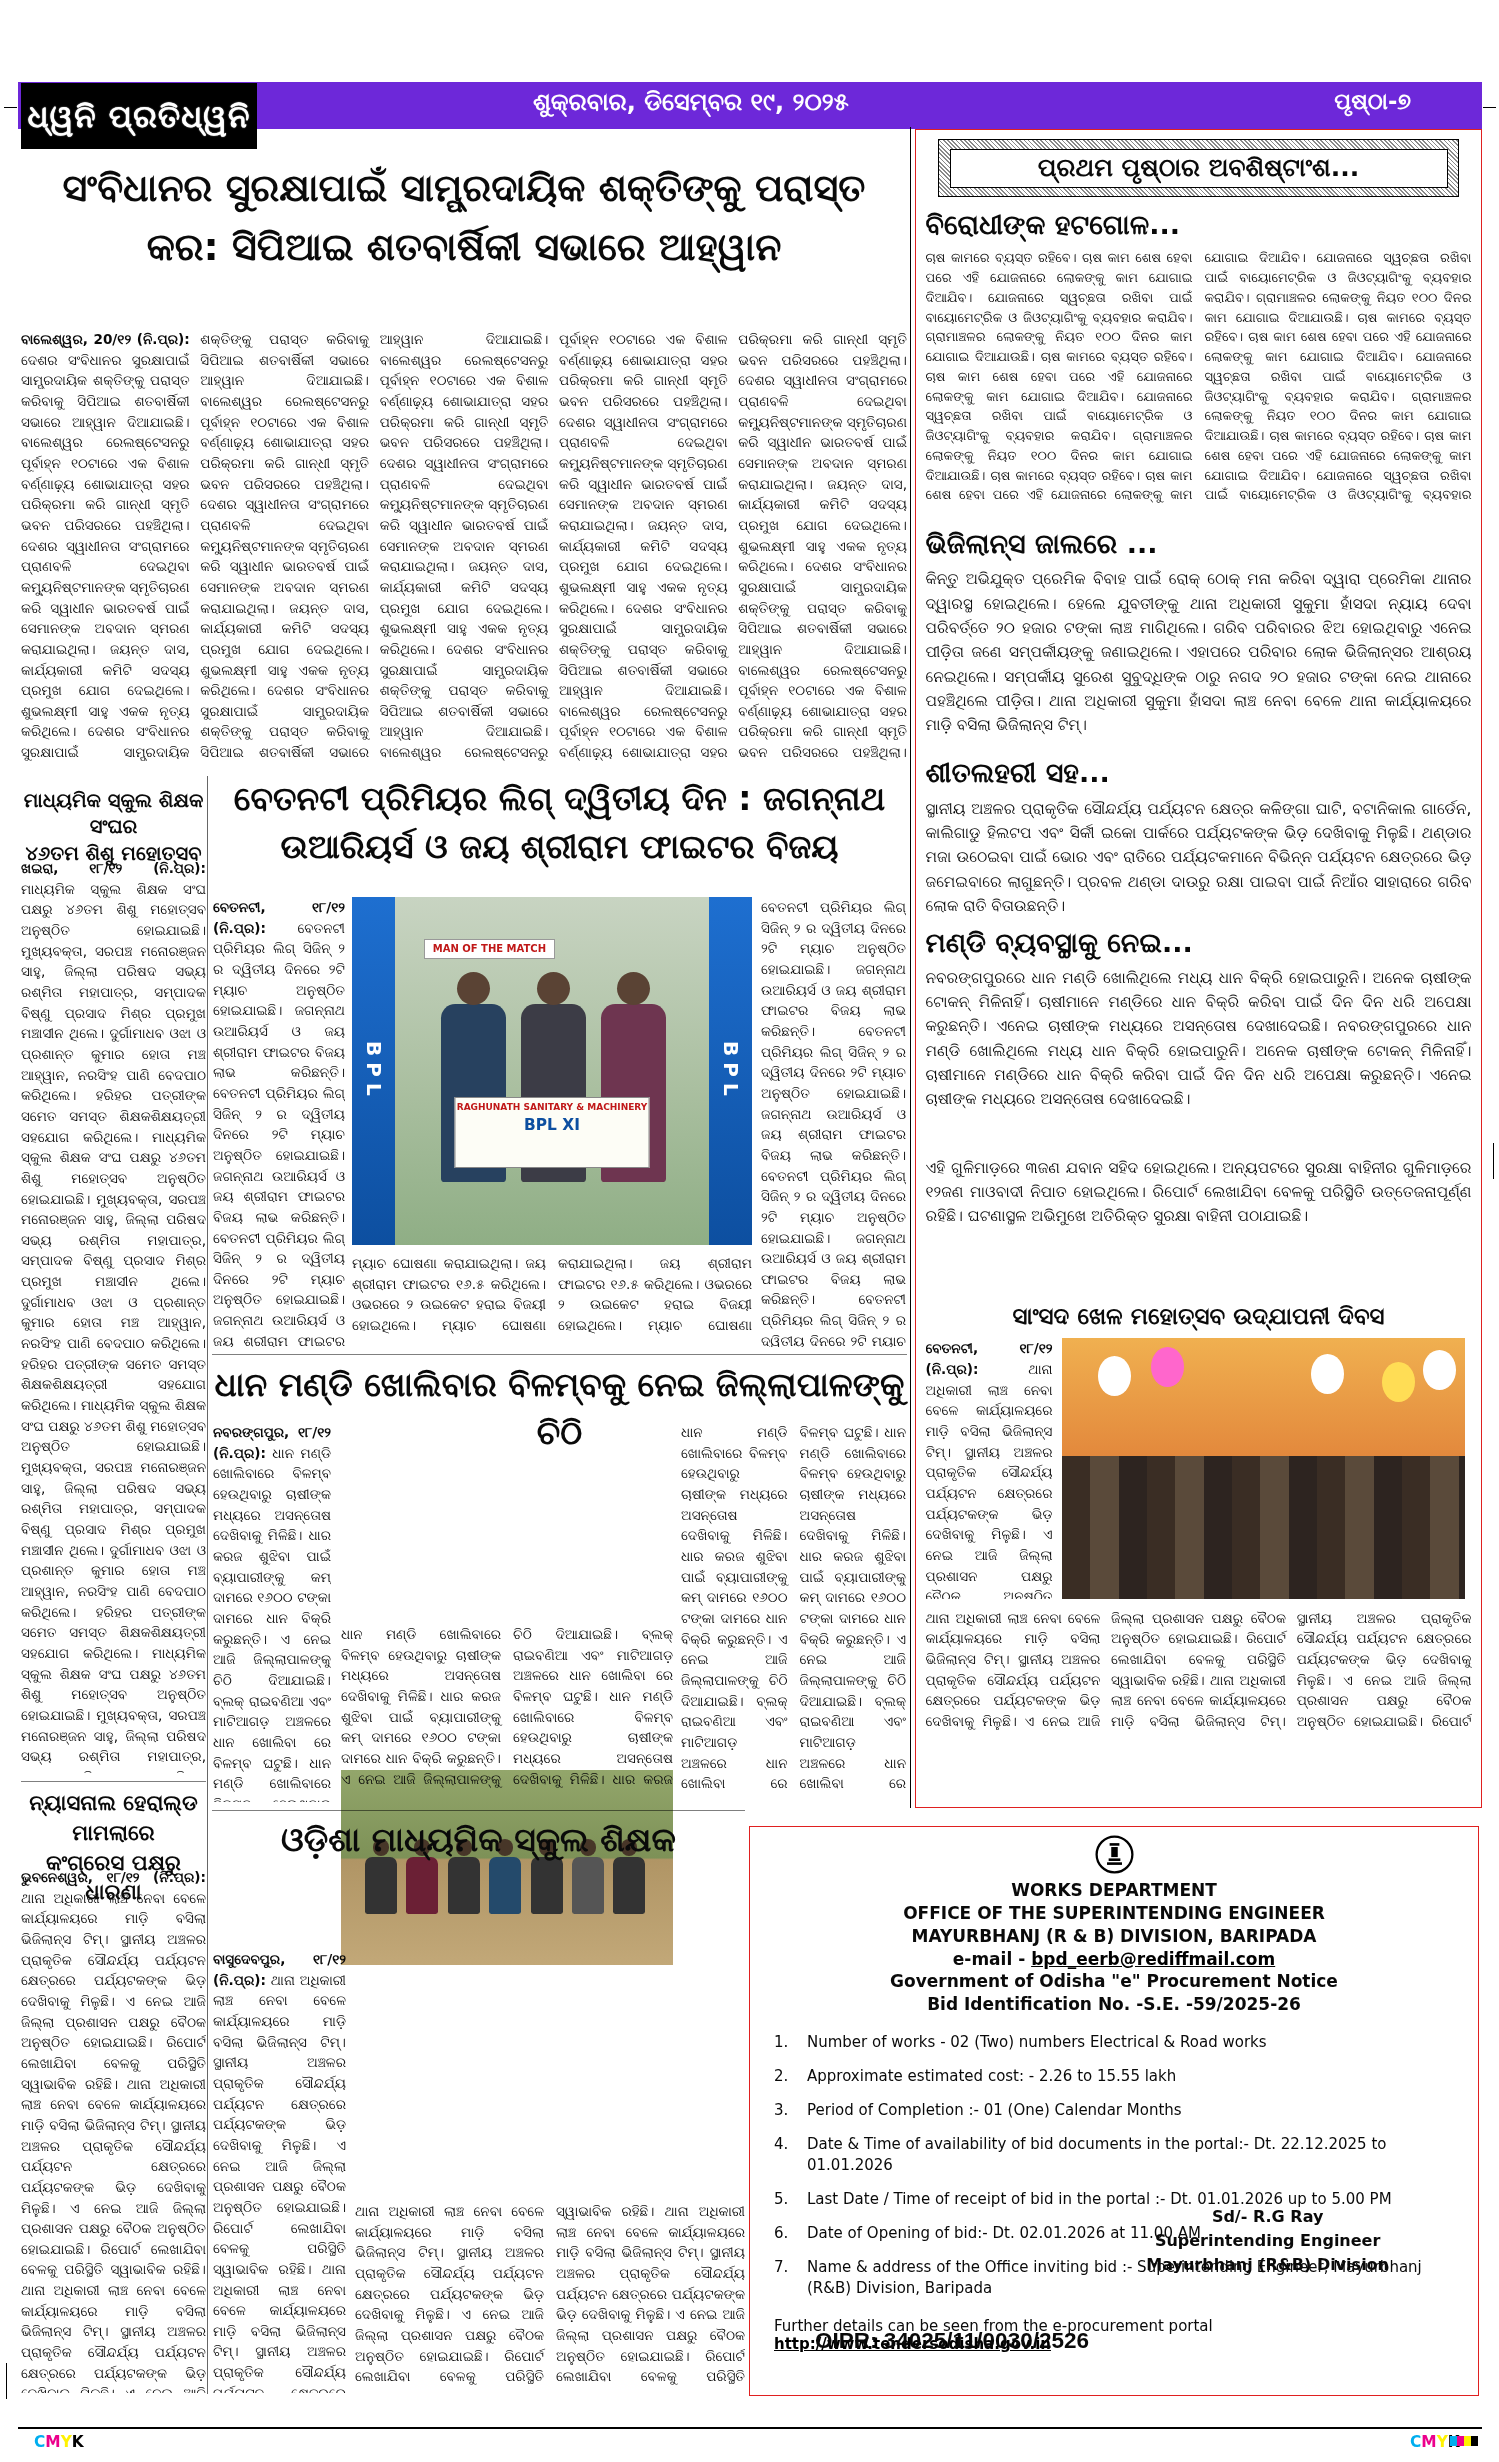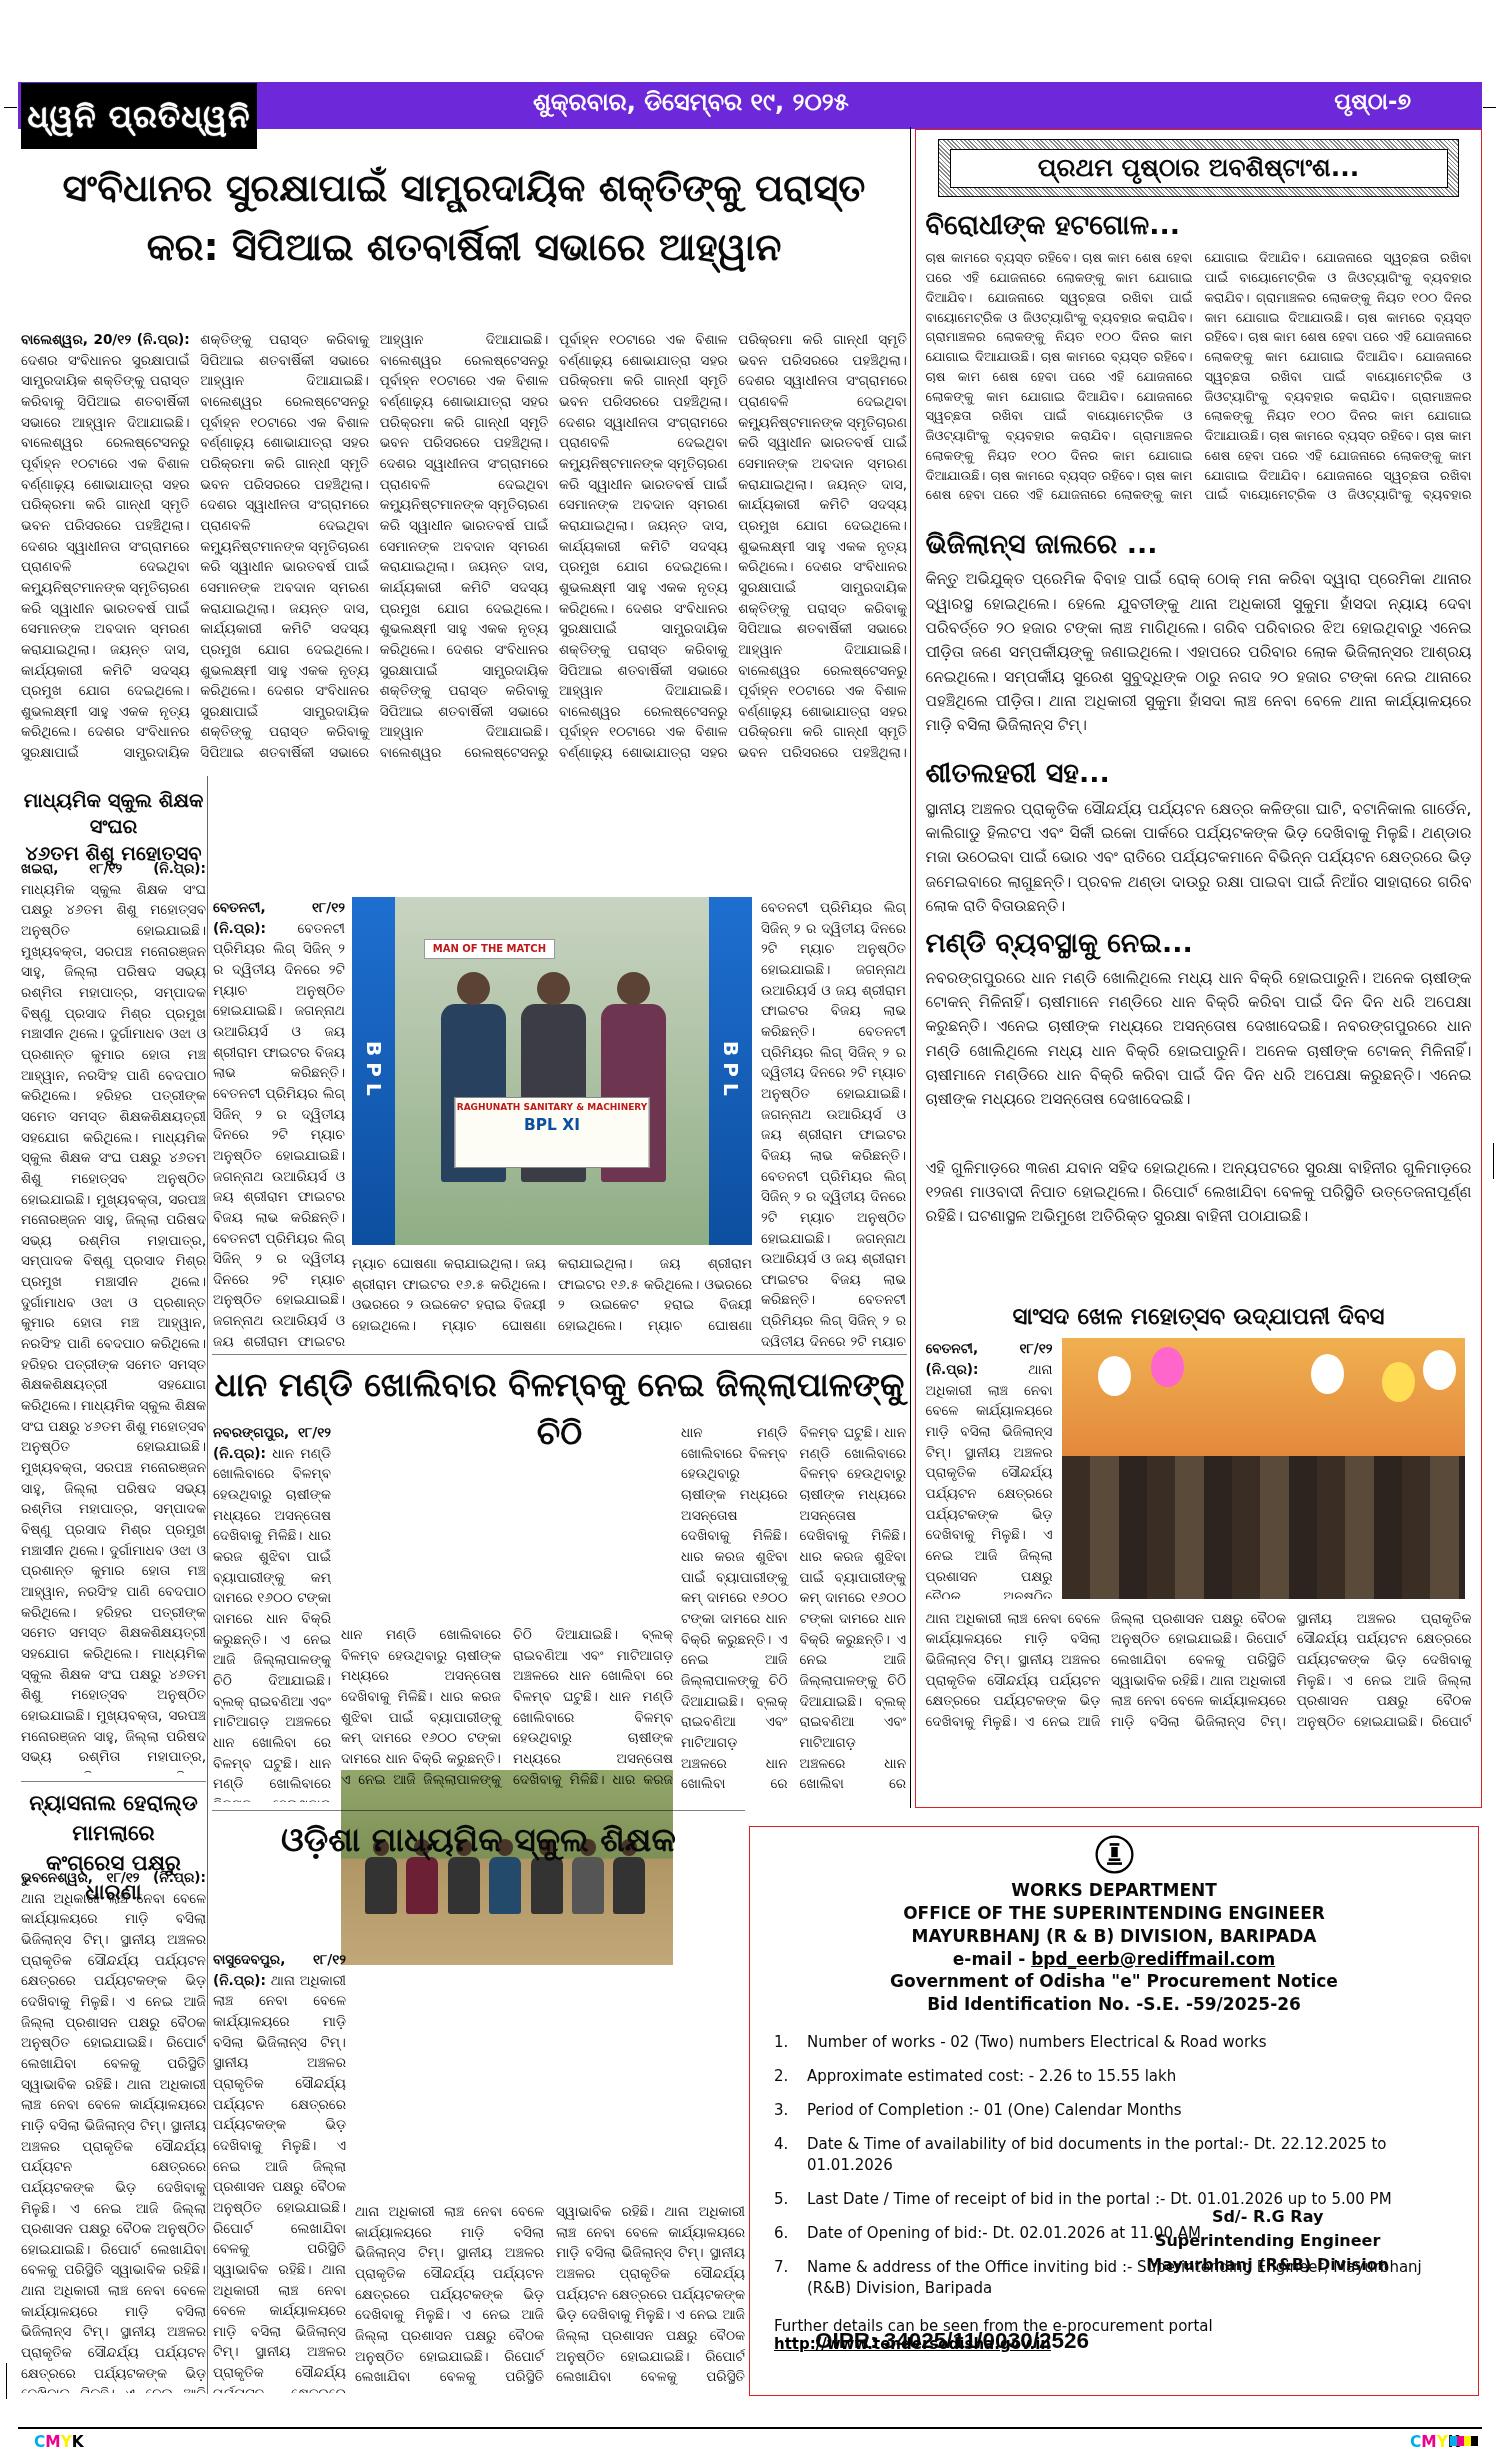--- a/index.html
+++ b/index.html
@@ -154,20 +154,24 @@
   <div class="hrule" style="left:21px;top:1781px;width:185px;opacity:.5;"></div>
   <div class="abs ctr" style="left:21px;top:1788px;width:185px;">
     <div class="h-m">ନ୍ୟାସନାଲ ହେରାଲ୍ଡ ମାମଲାରେ</div>
     <div class="h-m">କଂଗ୍ରେସ ପକ୍ଷରୁ ଧାରଣା</div>
   </div>
   <div class="abs just ovh bodytext" style="left:21px;top:1867px;width:185px;height:526px;">
     <span class="dl">ଭୁବନେଶ୍ୱର, ୧୮/୧୨ (ନି.ପ୍ର):</span>
     <span>ଥାନା ଅଧିକାରୀ ଲାଞ୍ଚ ନେବା ବେଳେ କାର୍ଯ୍ୟାଳୟରେ ମାଡ଼ି ବସିଲା ଭିଜିଲାନ୍ସ ଟିମ୍। ସ୍ଥାନୀୟ ଅଞ୍ଚଳର ପ୍ରାକୃତିକ ସୌନ୍ଦର୍ଯ୍ୟ ପର୍ଯ୍ୟଟନ କ୍ଷେତ୍ରରେ ପର୍ଯ୍ୟଟକଙ୍କ ଭିଡ଼ ଦେଖିବାକୁ ମିଳୁଛି। ଏ ନେଇ ଆଜି ଜିଲ୍ଲା ପ୍ରଶାସନ ପକ୍ଷରୁ ବୈଠକ ଅନୁଷ୍ଠିତ ହୋଇଯାଇଛି। ରିପୋର୍ଟ ଲେଖାଯିବା ବେଳକୁ ପରିସ୍ଥିତି ସ୍ୱାଭାବିକ ରହିଛି। ଥାନା ଅଧିକାରୀ ଲାଞ୍ଚ ନେବା ବେଳେ କାର୍ଯ୍ୟାଳୟରେ ମାଡ଼ି ବସିଲା ଭିଜିଲାନ୍ସ ଟିମ୍। ସ୍ଥାନୀୟ ଅଞ୍ଚଳର ପ୍ରାକୃତିକ ସୌନ୍ଦର୍ଯ୍ୟ ପର୍ଯ୍ୟଟନ କ୍ଷେତ୍ରରେ ପର୍ଯ୍ୟଟକଙ୍କ ଭିଡ଼ ଦେଖିବାକୁ ମିଳୁଛି। ଏ ନେଇ ଆଜି ଜିଲ୍ଲା ପ୍ରଶାସନ ପକ୍ଷରୁ ବୈଠକ ଅନୁଷ୍ଠିତ ହୋଇଯାଇଛି। ରିପୋର୍ଟ ଲେଖାଯିବା ବେଳକୁ ପରିସ୍ଥିତି ସ୍ୱାଭାବିକ ରହିଛି। ଥାନା ଅଧିକାରୀ ଲାଞ୍ଚ ନେବା ବେଳେ କାର୍ଯ୍ୟାଳୟରେ ମାଡ଼ି ବସିଲା ଭିଜିଲାନ୍ସ ଟିମ୍। ସ୍ଥାନୀୟ ଅଞ୍ଚଳର ପ୍ରାକୃତିକ ସୌନ୍ଦର୍ଯ୍ୟ ପର୍ଯ୍ୟଟନ କ୍ଷେତ୍ରରେ ପର୍ଯ୍ୟଟକଙ୍କ ଭିଡ଼ ଦେଖିବାକୁ ମିଳୁଛି। ଏ ନେଇ ଆଜି ଜିଲ୍ଲା ପ୍ରଶାସନ ପକ୍ଷରୁ ବୈଠକ ଅନୁଷ୍ଠିତ ହୋଇଯାଇଛି। ରିପୋର୍ଟ ଲେଖାଯିବା ବେଳକୁ ପରିସ୍ଥିତି ସ୍ୱାଭାବିକ ରହିଛି। ଥାନା ଅଧିକାରୀ ଲାଞ୍ଚ ନେବା ବେଳେ କାର୍ଯ୍ୟାଳୟରେ ମାଡ଼ି ବସିଲା ଭିଜିଲାନ୍ସ ଟିମ୍। ସ୍ଥାନୀୟ ଅଞ୍ଚଳର ପ୍ରାକୃତିକ ସୌନ୍ଦର୍ଯ୍ୟ ପର୍ଯ୍ୟଟନ କ୍ଷେତ୍ରରେ ପର୍ଯ୍ୟଟକଙ୍କ ଭିଡ଼ ଦେଖିବାକୁ ମିଳୁଛି। ଏ ନେଇ ଆଜି ଜିଲ୍ଲା ପ୍ରଶାସନ ପକ୍ଷରୁ ବୈଠକ ଅନୁଷ୍ଠିତ ହୋଇଯାଇଛି। ରିପୋର୍ଟ ଲେଖାଯିବା ବେଳକୁ ପରିସ୍ଥିତି ସ୍ୱାଭାବିକ ରହିଛି।</span>
   </div>
 
+  <div class="abs ctr" style="left:212px;top:775px;width:695px;">
+    <div class="h-l">ବେତନଟୀ ପ୍ରିମିୟର ଲିଗ୍ ଦ୍ୱିତୀୟ ଦିନ : ଜଗନ୍ନାଥ</div>
+    <div class="h-l">ଉଆରିୟର୍ସ ଓ ଜୟ ଶ୍ରୀରାମ ଫାଇଟର ବିଜୟ</div>
+  </div>
   <div class="abs just ovh bodytext" style="left:213px;top:897px;width:132px;height:450px;">
     <span class="dl">ବେତନଟୀ, ୧୮/୧୨ (ନି.ପ୍ର):</span>
     <span>ବେତନଟୀ ପ୍ରିମିୟର ଲିଗ୍ ସିଜିନ୍ ୨ ର ଦ୍ୱିତୀୟ ଦିନରେ ୨ଟି ମ୍ୟାଚ ଅନୁଷ୍ଠିତ ହୋଇଯାଇଛି। ଜଗନ୍ନାଥ ଉଆରିୟର୍ସ ଓ ଜୟ ଶ୍ରୀରାମ ଫାଇଟର ବିଜୟ ଲାଭ କରିଛନ୍ତି। ବେତନଟୀ ପ୍ରିମିୟର ଲିଗ୍ ସିଜିନ୍ ୨ ର ଦ୍ୱିତୀୟ ଦିନରେ ୨ଟି ମ୍ୟାଚ ଅନୁଷ୍ଠିତ ହୋଇଯାଇଛି। ଜଗନ୍ନାଥ ଉଆରିୟର୍ସ ଓ ଜୟ ଶ୍ରୀରାମ ଫାଇଟର ବିଜୟ ଲାଭ କରିଛନ୍ତି। ବେତନଟୀ ପ୍ରିମିୟର ଲିଗ୍ ସିଜିନ୍ ୨ ର ଦ୍ୱିତୀୟ ଦିନରେ ୨ଟି ମ୍ୟାଚ ଅନୁଷ୍ଠିତ ହୋଇଯାଇଛି। ଜଗନ୍ନାଥ ଉଆରିୟର୍ସ ଓ ଜୟ ଶ୍ରୀରାମ ଫାଇଟର ବିଜୟ ଲାଭ କରିଛନ୍ତି। ବେତନଟୀ ପ୍ରିମିୟର ଲିଗ୍ ସିଜିନ୍ ୨ ର ଦ୍ୱିତୀୟ ଦିନରେ ୨ଟି ମ୍ୟାଚ ଅନୁଷ୍ଠିତ ହୋଇଯାଇଛି। ଜଗନ୍ନାଥ ଉଆରିୟର୍ସ ଓ ଜୟ ଶ୍ରୀରାମ ଫାଇଟର ବିଜୟ ଲାଭ କରିଛନ୍ତି। ବେତନଟୀ ପ୍ରିମିୟର ଲିଗ୍ ସିଜିନ୍ ୨ ର ଦ୍ୱିତୀୟ ଦିନରେ ୨ଟି ମ୍ୟାଚ ଅନୁଷ୍ଠିତ ହୋଇଯାଇଛି। ଜଗନ୍ନାଥ ଉଆରିୟର୍ସ ଓ ଜୟ ଶ୍ରୀରାମ ଫାଇଟର ବିଜୟ ଲାଭ କରିଛନ୍ତି।</span>
   </div>
   <div class="photo ph-sport abs" style="left:352px;top:897px;width:400px;height:348px;">
     <div class="bpl-banner" style="left:0;">
       <span>BPL</span>
     </div>
     <div class="bpl-banner" style="right:0;">
       <span>BPL</span>

